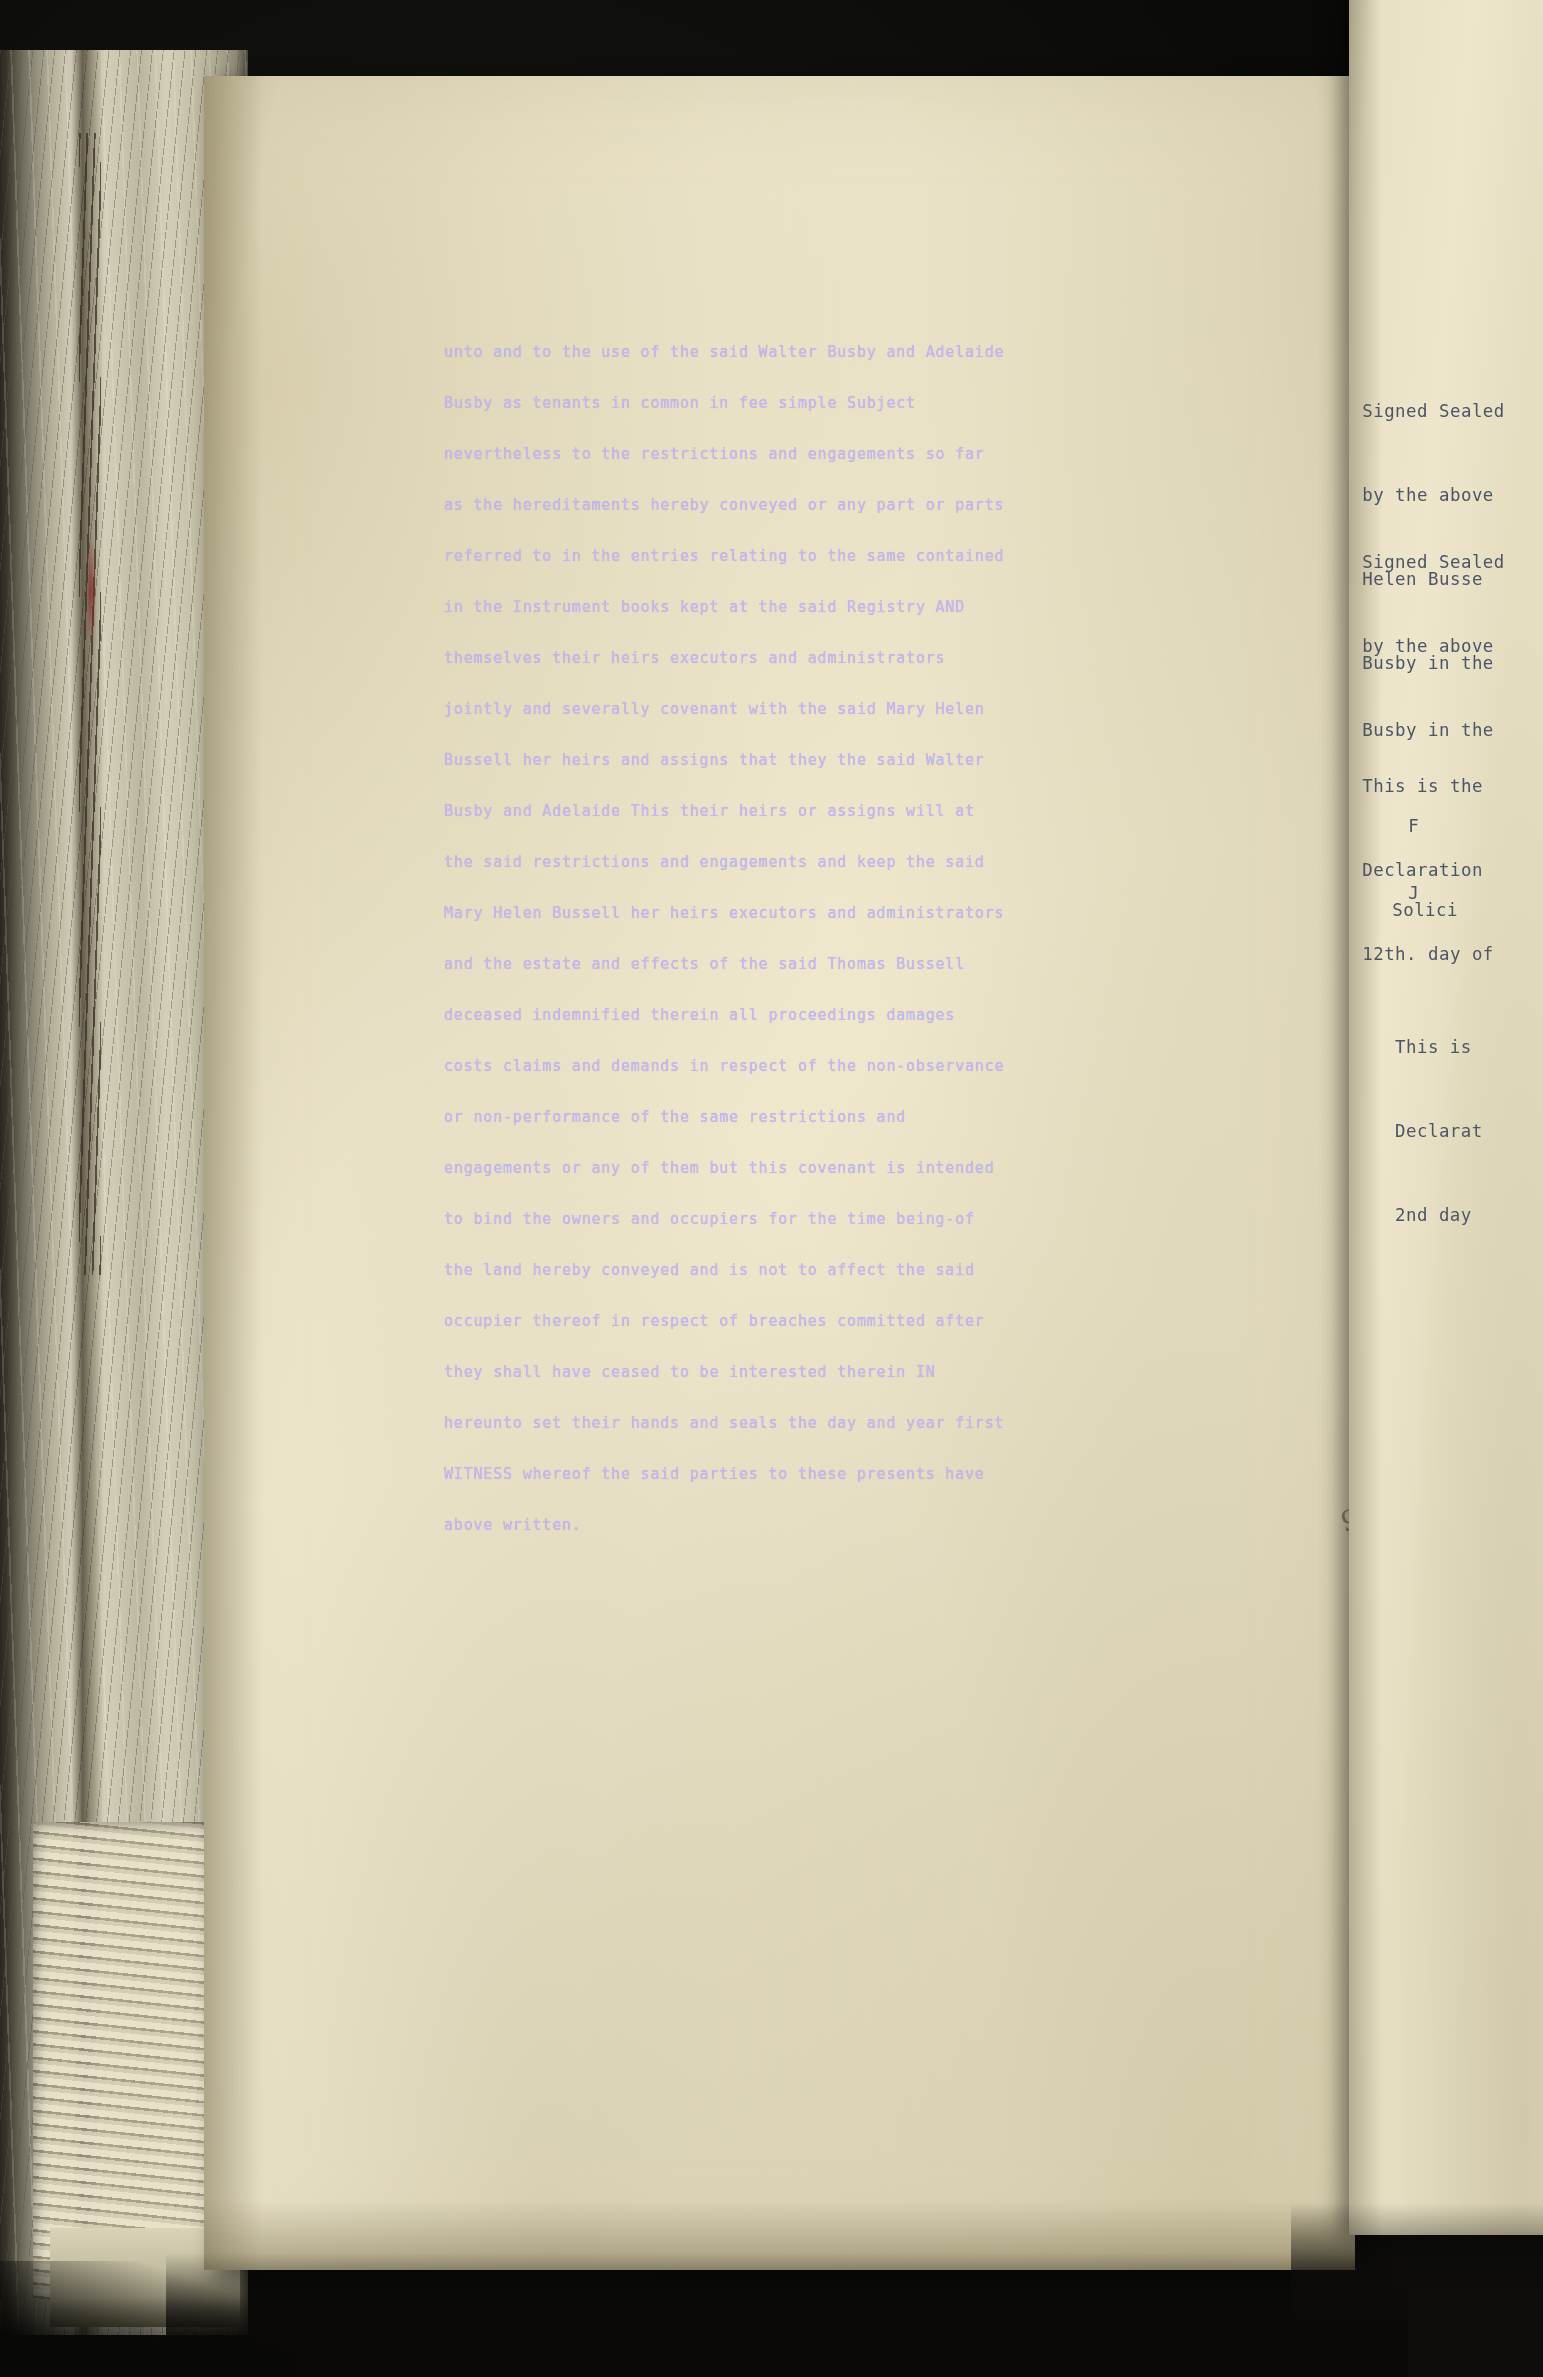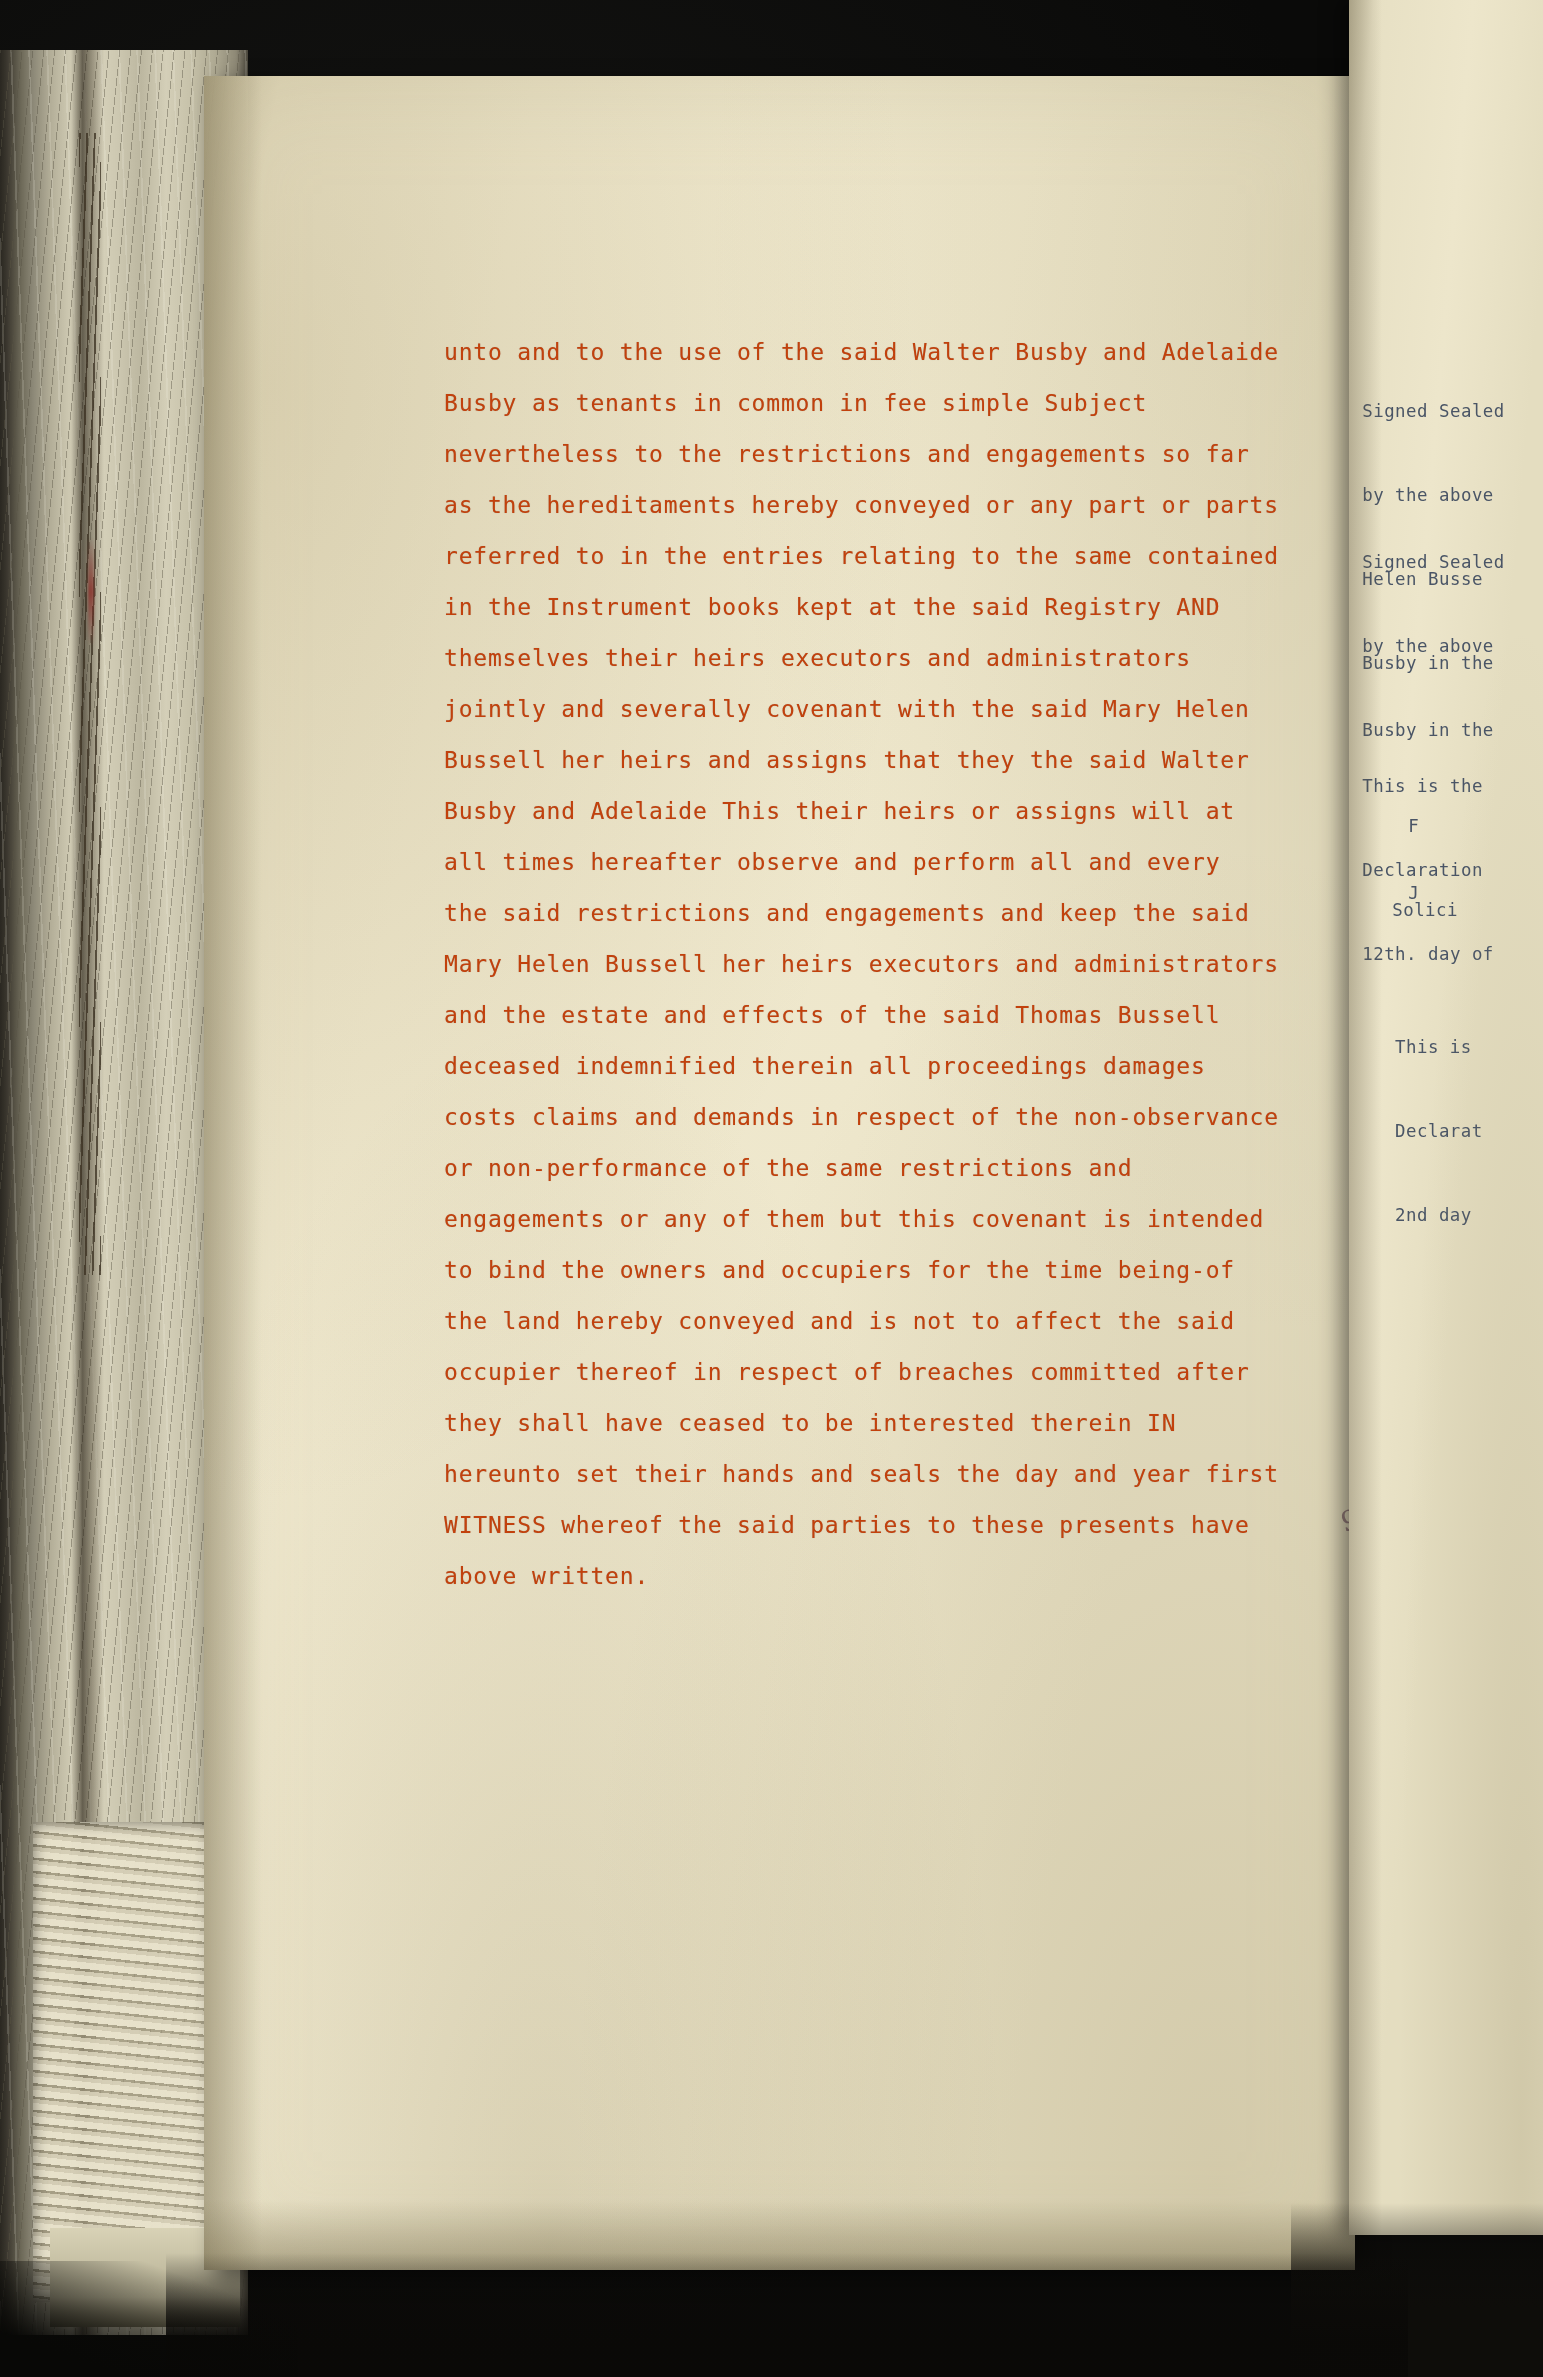--- a/index.html
+++ b/index.html
@@ -145,22 +145,22 @@
     background: linear-gradient(180deg, rgba(180,170,135,0.0), rgba(120,110,78,0.55));
     pointer-events: none;
   }
 
   
   .typed {
     position: absolute;
     left: 240px;
     top: 251px;
     width: 935px;
-    color: #c2410c;
-    font-size: 23px;
+    color: #c4b5fd;
+    font-size: 15px;
     letter-spacing: 0.8px;
     line-height: 51px;
     text-shadow: 0 0 0.8px rgba(70,84,104,0.35);
   }
   .typed .ln {
     white-space: pre;
     overflow: hidden;
   }
 
   
@@ -269,21 +269,20 @@
     <div class="ln">unto and to the use of the said Walter Busby and Adelaide</div>
     <div class="ln">Busby as tenants in common in fee simple Subject</div>
     <div class="ln">nevertheless to the restrictions and engagements so far</div>
     <div class="ln">as the hereditaments hereby conveyed or any part or parts</div>
     <div class="ln">referred to in the entries relating to the same contained</div>
     <div class="ln">in the Instrument books kept at the said Registry AND</div>
     <div class="ln">themselves their heirs executors and administrators</div>
     <div class="ln">jointly and severally covenant with the said Mary Helen</div>
     <div class="ln">Bussell her heirs and assigns that they the said Walter</div>
     <div class="ln">Busby and Adelaide This their heirs or assigns will at</div>
-    <div class="ln">all times hereafter observe and perform all and every</div>
     <div class="ln">the said restrictions and engagements and keep the said</div>
     <div class="ln">Mary Helen Bussell her heirs executors and administrators</div>
     <div class="ln">and the estate and effects of the said Thomas Bussell</div>
     <div class="ln">deceased indemnified therein all proceedings damages</div>
     <div class="ln">costs claims and demands in respect of the non-observance</div>
     <div class="ln">or non-performance of the same restrictions and</div>
     <div class="ln">engagements or any of them but this covenant is intended</div>
     <div class="ln">to bind the owners and occupiers for the time being-of</div>
     <div class="ln">the land hereby conveyed and is not to affect the said</div>
     <div class="ln">occupier thereof in respect of breaches committed after</div>

